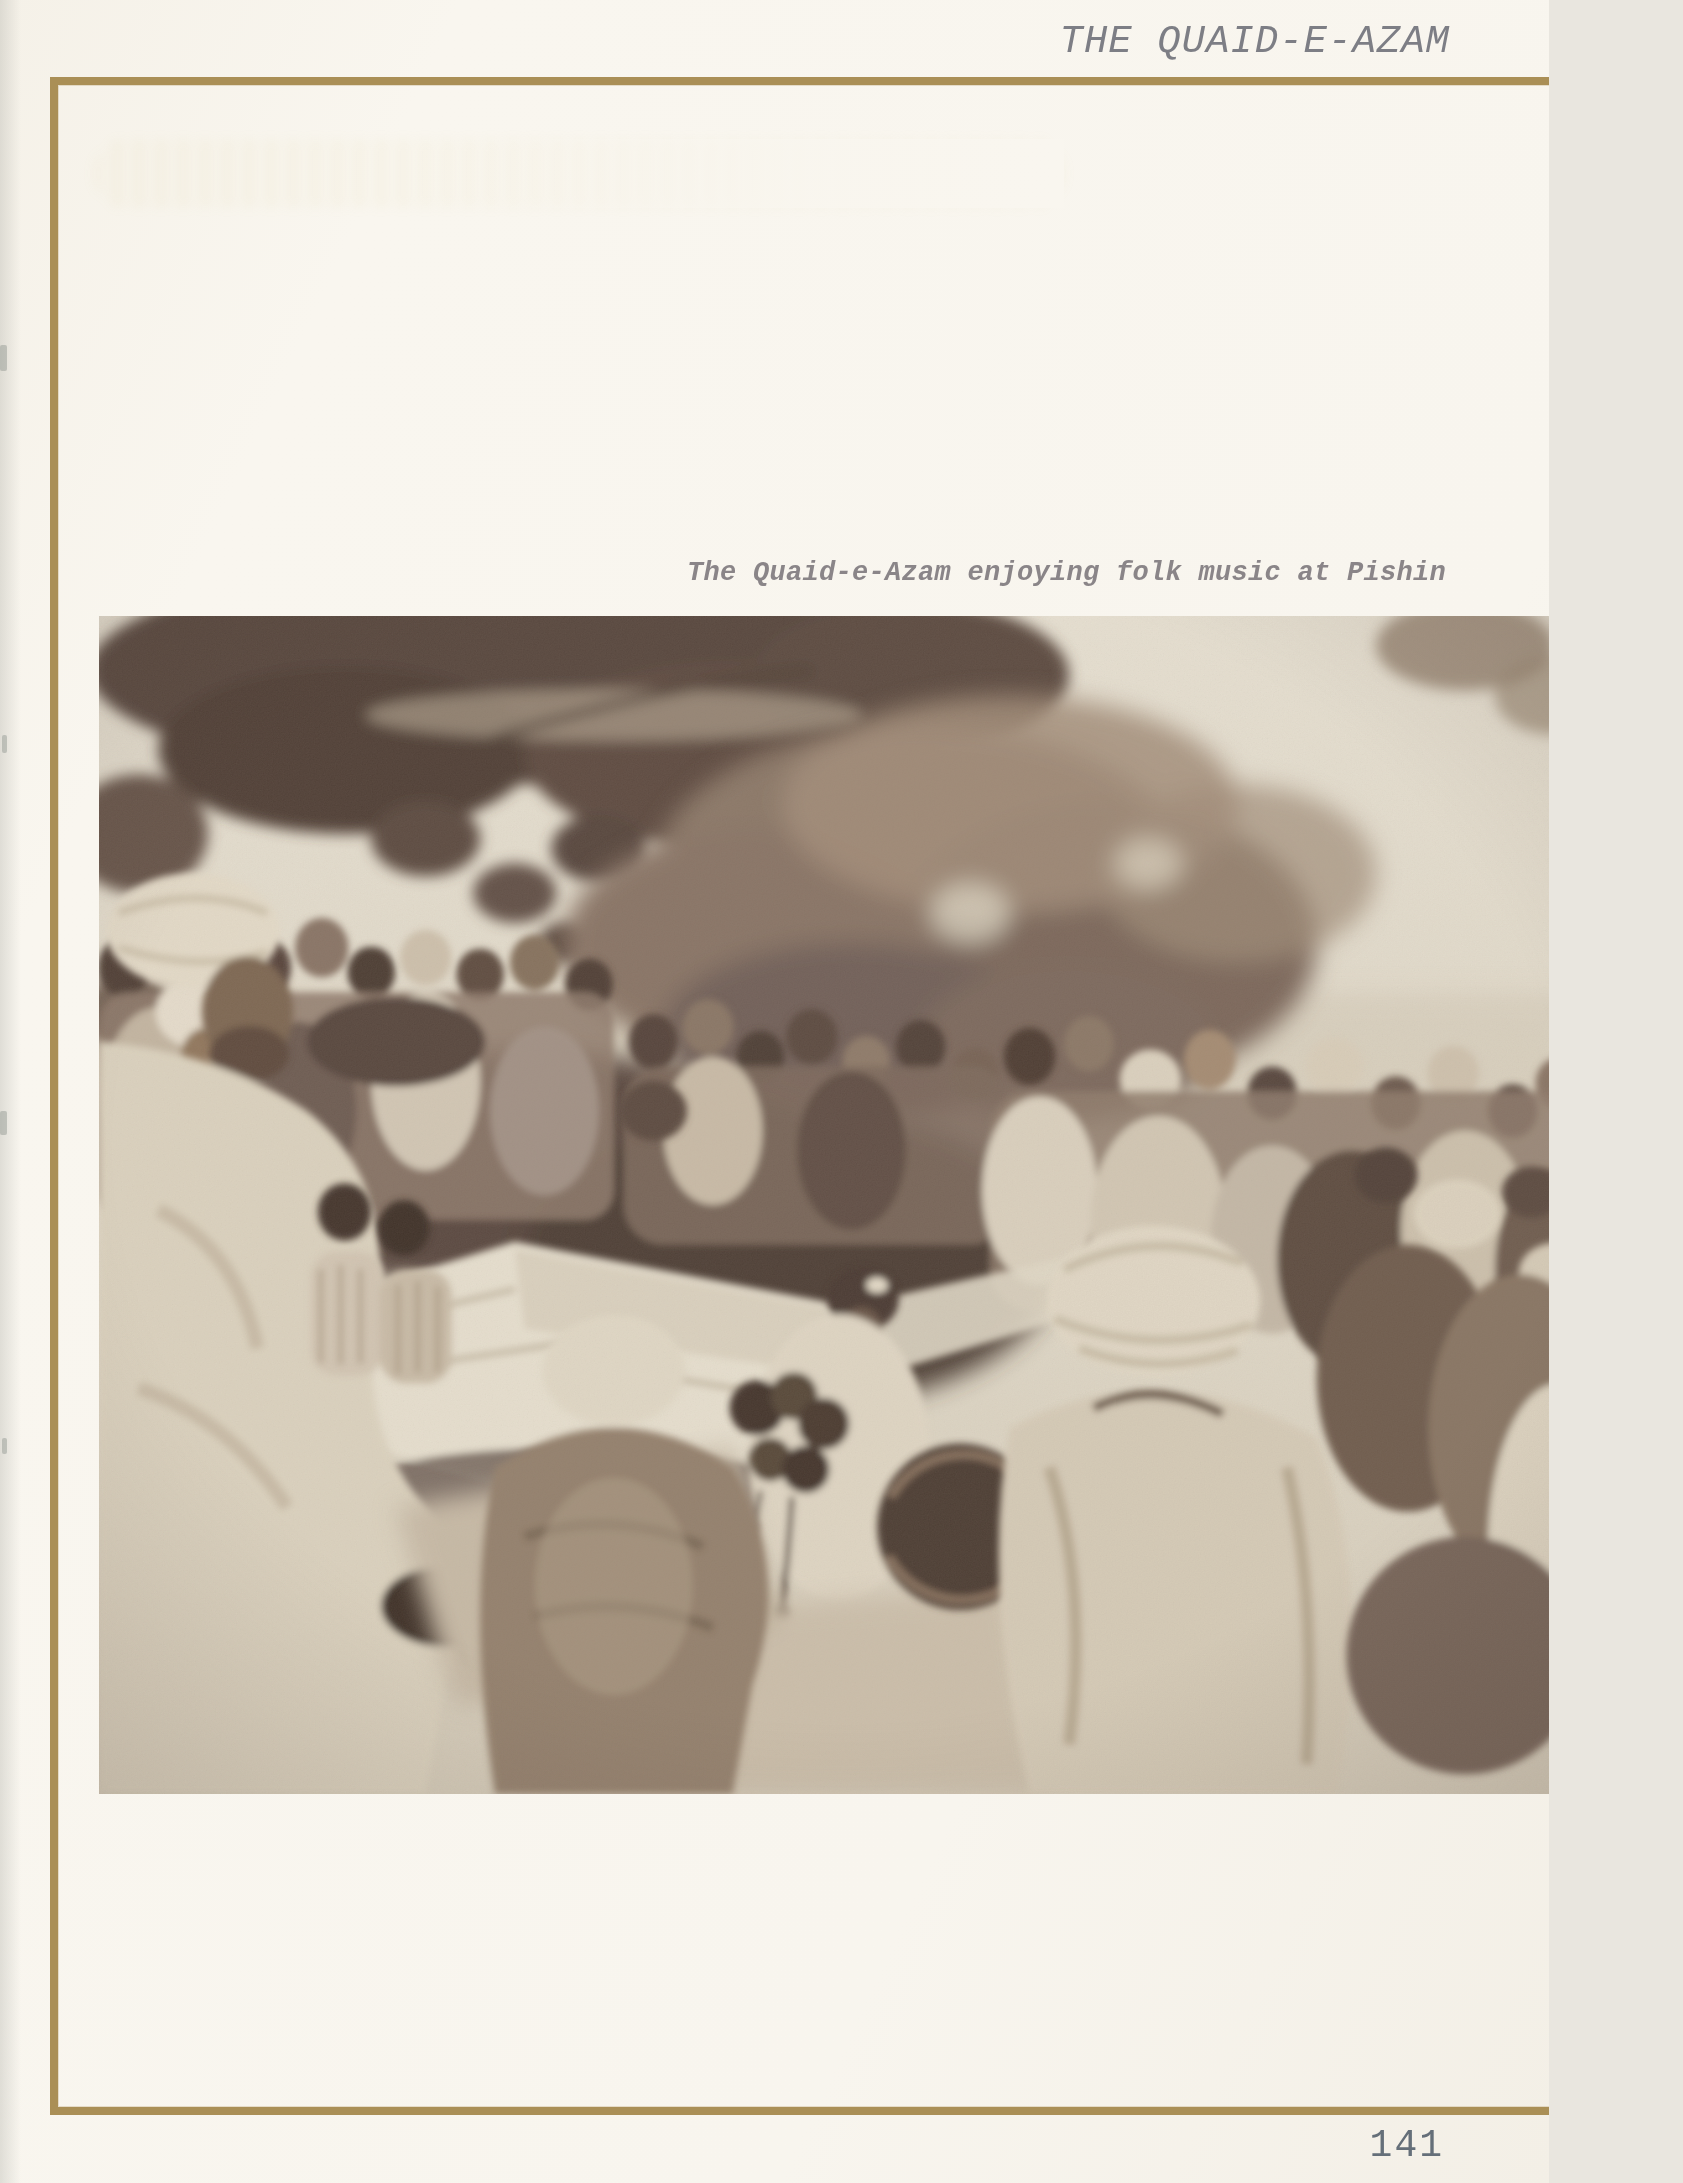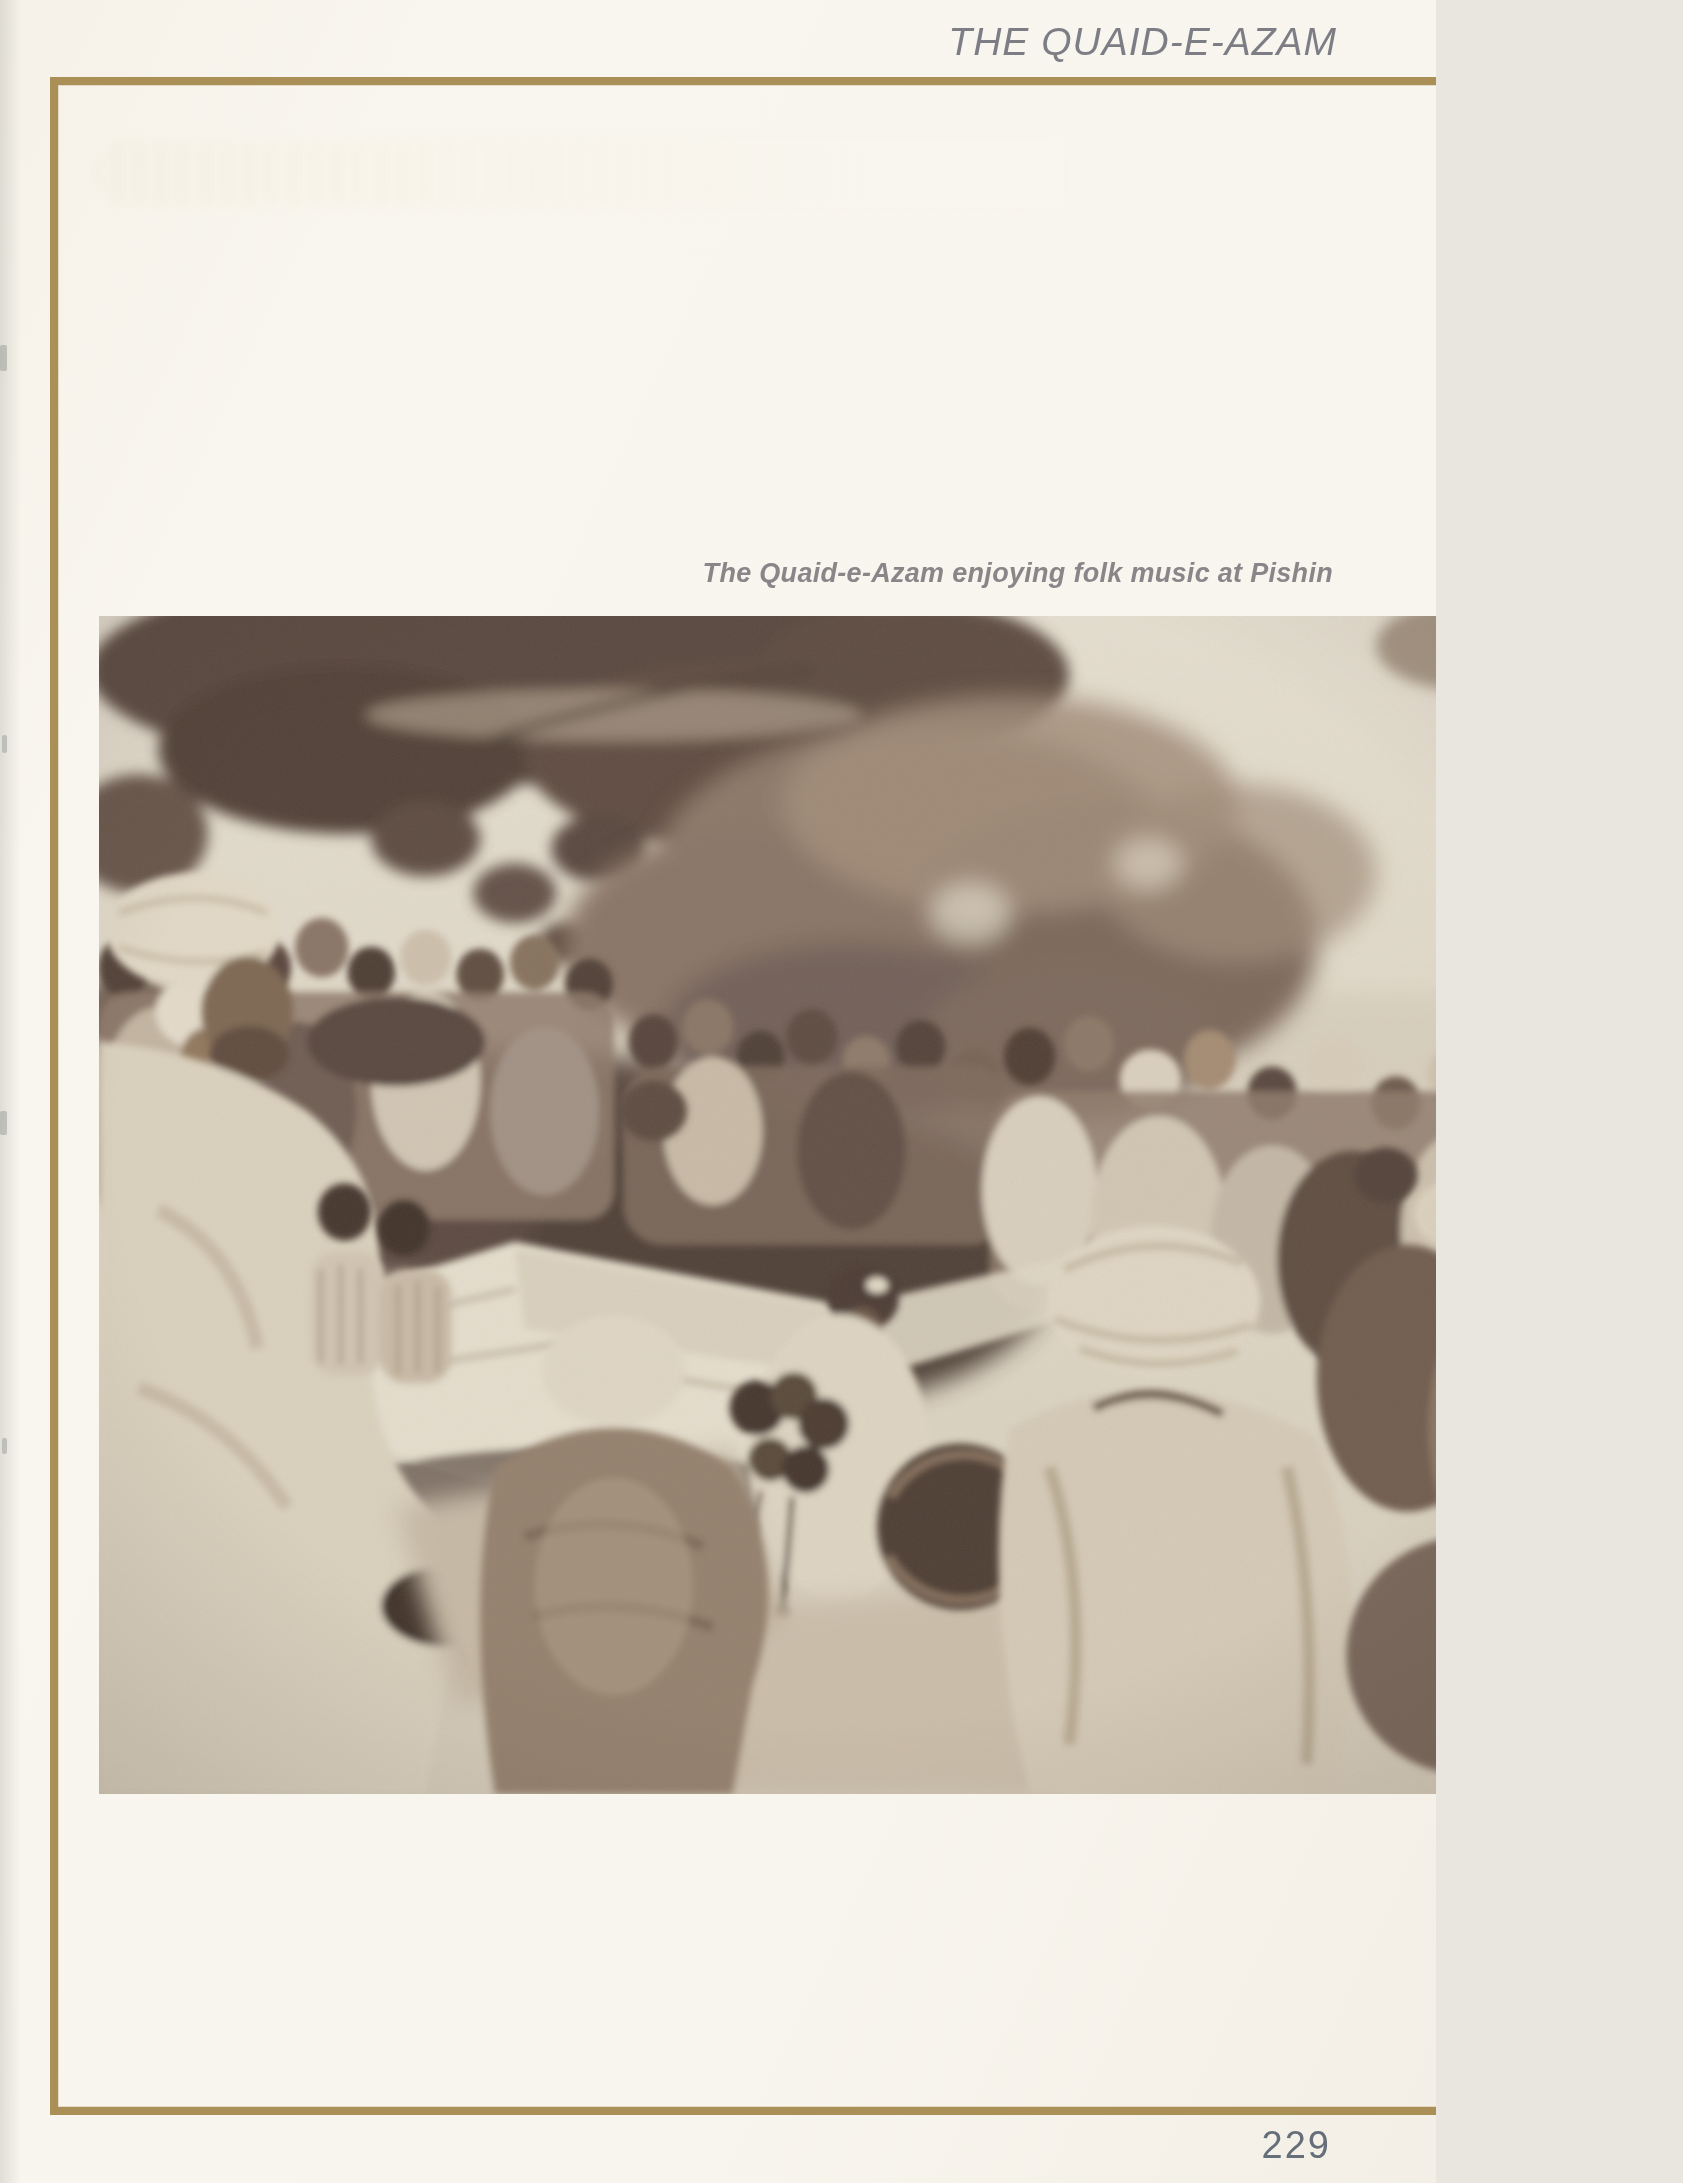--- a/index.html
+++ b/index.html
@@ -1,21 +1,21 @@
 <!DOCTYPE html>
 <html><head>
 <meta charset="utf-8">
 <style>
   html,body{margin:0;padding:0;background:#e9e6df;}
   .page{
     position:relative;
-    width:1436px;height:2183px;
+    width:1549px;height:2183px;
     background:linear-gradient(115deg,#f5f1e8 0%, #f9f6ef 18%, #f8f5ee 70%, #f3efe6 100%);
     overflow:hidden;
-    font-family:Liberation Sans, sans-serif;
+    font-family:Liberation Mono, monospace;
   }
   
   .paper-edge{
     position:absolute;left:0;top:0;width:26px;height:2183px;
     background:linear-gradient(90deg, rgba(175,175,168,0.35), rgba(240,237,229,0) 80%);
   }
   .edge-mark{position:absolute;background:#8f958f;opacity:.45;border-radius:2px;}
 
   .header-title{
     position:absolute;top:20px;right:99px;
@@ -287,16 +287,16 @@
         <ellipse cx="1475" cy="940" rx="72" ry="165" fill="#e6decb"></ellipse>
         <ellipse cx="1380" cy="1050" rx="120" ry="120" fill="#77655a"></ellipse>
       </g>
 
       <rect x="0" y="0" width="1494" height="1190" filter="url(#grain)" opacity="0.22"></rect>
       <rect x="0" y="0" width="1494" height="1190" fill="#7a6148" opacity="0.045"></rect>
       <rect x="0" y="0" width="1494" height="1190" fill="url(#vig)"></rect>
     </svg>
   </figure>
 
-  <div class="page-number">229</div>
+  <div class="page-number">141</div>
 
 </div>
 
 
 </body></html>

